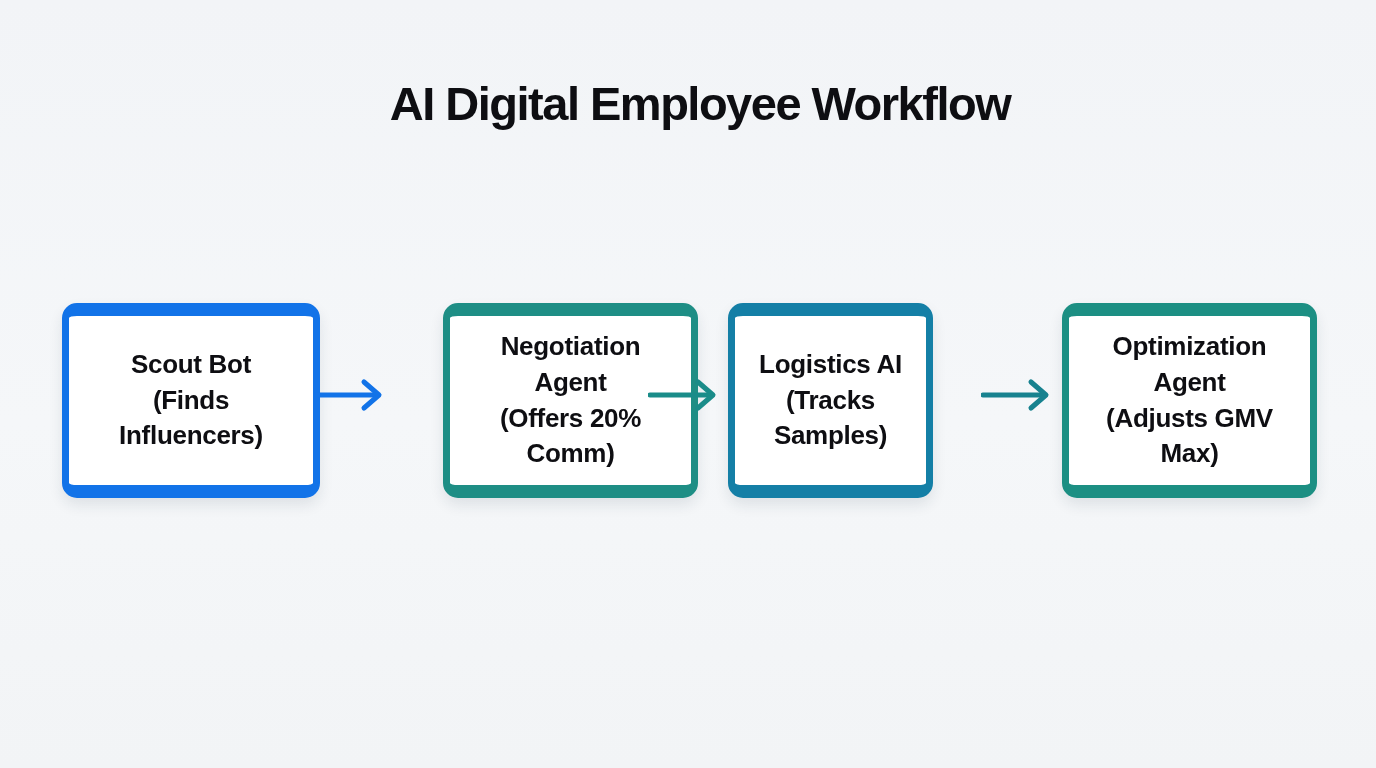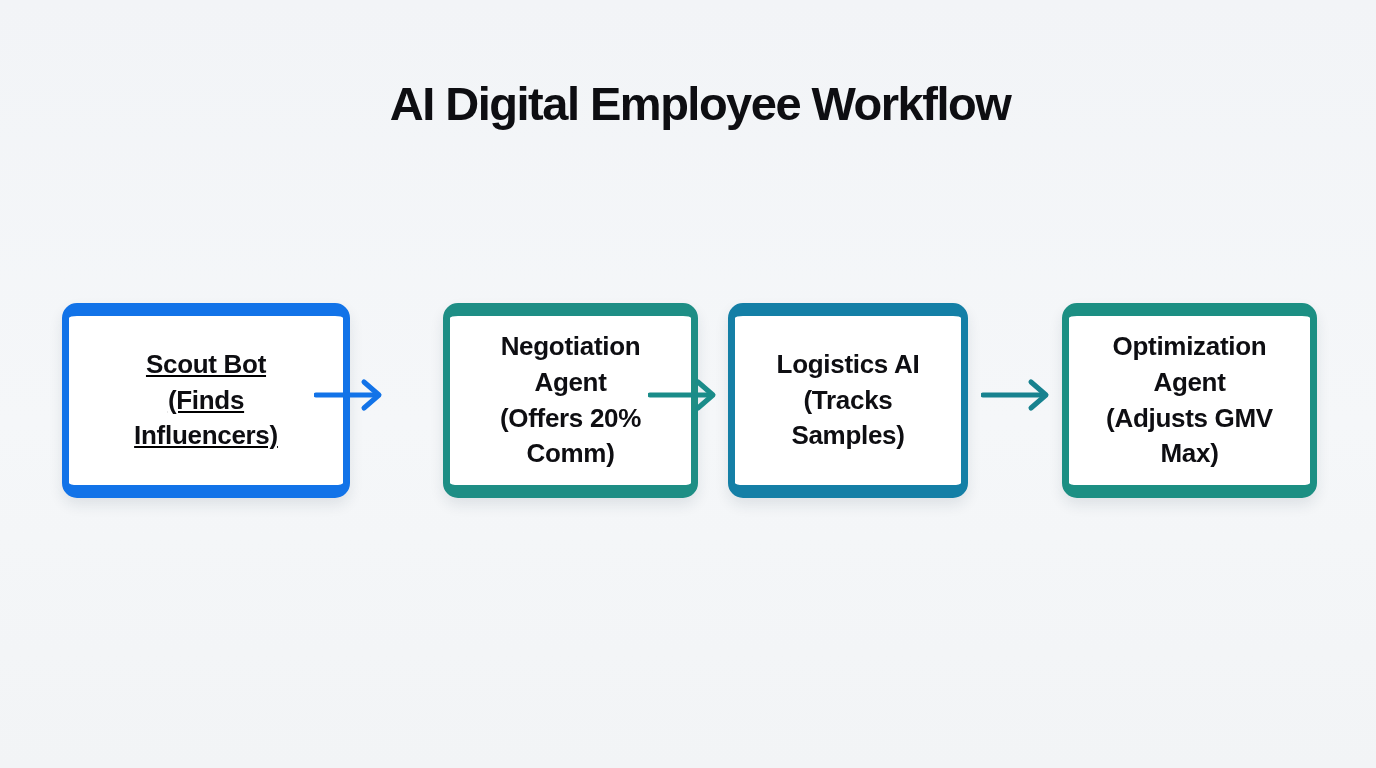--- a/index.html
+++ b/index.html
@@ -41,23 +41,23 @@
   }
   .node-label {
     font-size: 26px;
     font-weight: 700;
     color: #0e0e12;
     text-align: center;
     line-height: 1.38;
     white-space: pre-line;
     letter-spacing: -0.3px;
   }
-  .node1 { left: 62px;  width: 288px; border-color: #1273e8; text-decoration: underline; }
+  .node1 { left: 62px;  width: 258px; border-color: #1273e8; }
   .node2 { left: 395px; width: 255px; border-color: #1e8e85; margin-left: 48px; }
-  .node3 { left: 728px; width: 240px; border-color: #147fa6; }
+  .node3 { left: 728px; width: 205px; border-color: #147fa6; }
   .node4 { left: 1062px; width: 255px; border-color: #1c8f83; }
   .arrow {
     position: absolute;
     top: 373px;
     width: 82px;
     height: 44px;
   }
   .arrow1 { left: 314px; }
   .arrow2 { left: 648px; }
   .arrow3 { left: 981px; }

